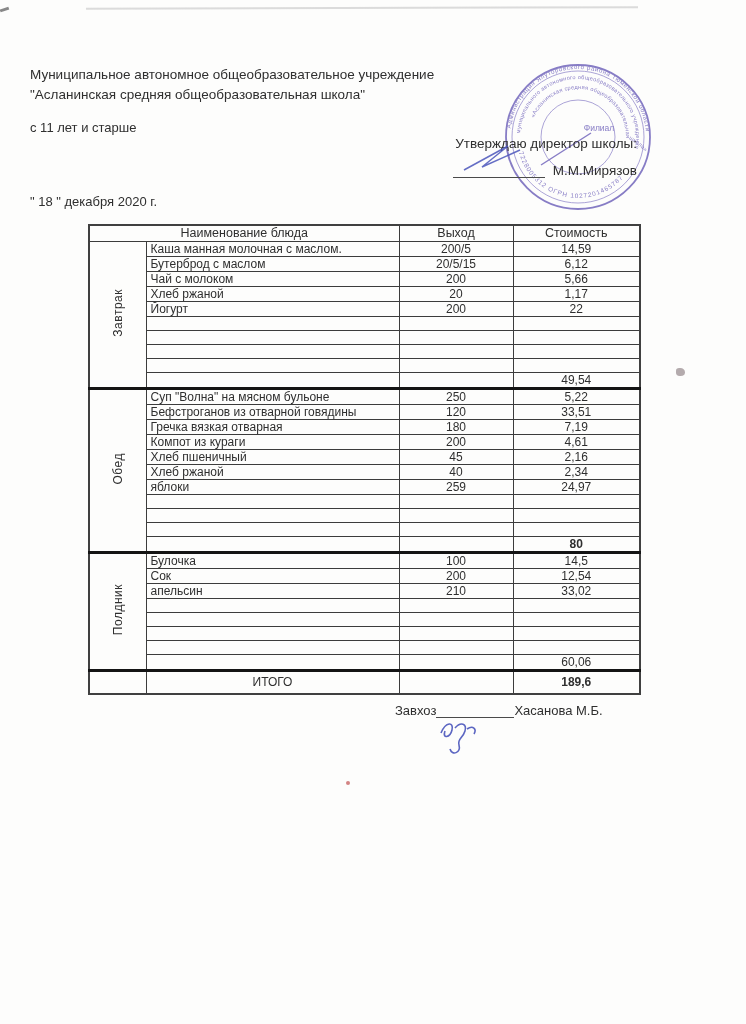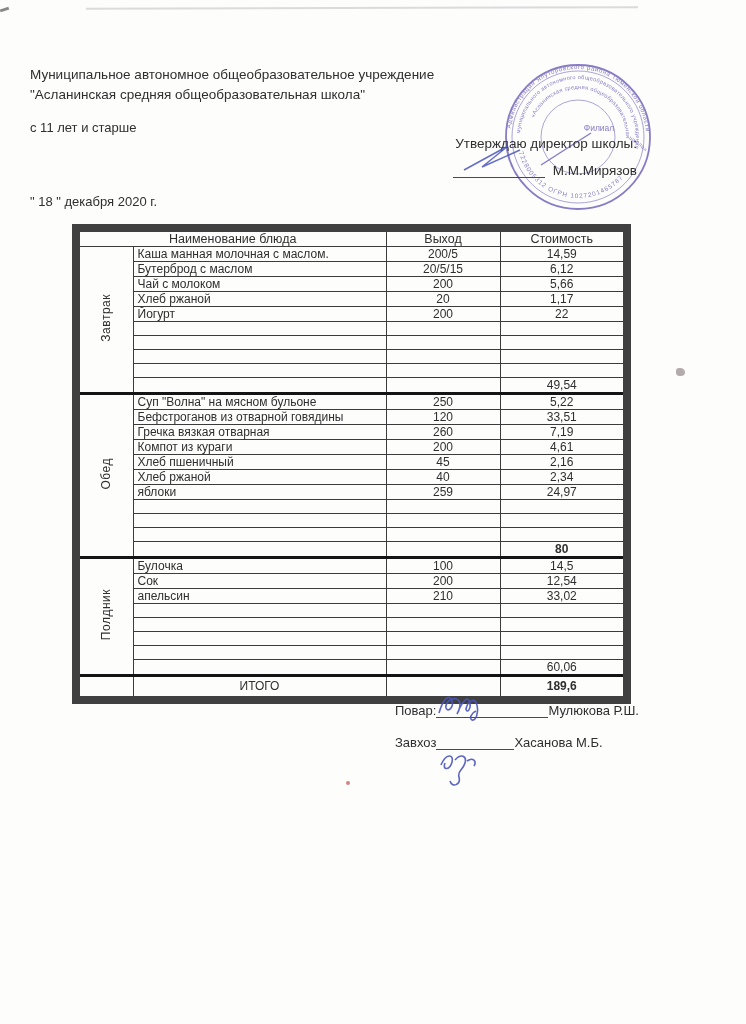--- a/index.html
+++ b/index.html
@@ -29,22 +29,22 @@
   .approve .row2 { margin-top:12px; }
   .sig-underline { display:inline-block; width:92px; border-bottom:1.3px solid #4a4a4a;
     height:13px; margin-right:8px; vertical-align:bottom; }
   .menu-title { top:177px; font-size:14.5px; font-weight:bold; letter-spacing:.5px; }
   .menu-date  { top:194px; font-size:13px; }
 
   
   .stamp { position:absolute; left:503px; top:60px; width:150px; height:152px; z-index:2; opacity:.82; }
 
   
-  table.menu { position:absolute; left:72px; top:224px; border-collapse:collapse;
-    table-layout:fixed; width:553px; border:8px solid #404040; }
+  table.menu { position:absolute; left:88px; top:224px; border-collapse:collapse;
+    table-layout:fixed; width:553px; border:2px solid #404040; }
   table.menu td { border:1px solid #3c3c3c; height:14px; font-size:12px;
     padding:0 4px; line-height:14px; overflow:hidden; white-space:nowrap; }
   table.menu thead td { text-align:center; height:16px; font-size:12.5px; }
   td.c-out, td.c-cost { text-align:center; }
   td.group-cell { text-align:center; vertical-align:middle; padding:0; }
   .vtext { writing-mode:vertical-rl; transform:rotate(180deg); display:inline-block;
     font-size:12px; letter-spacing:.5px; }
   tr.thick td { border-top:3px solid #141414; }
   tr.total-row td { border-top:3px solid #141414; height:24px; }
   td.itogo { text-align:center; }
@@ -189,21 +189,21 @@
           <td class="c-out">250</td>
           <td class="c-cost">5,22</td>
         </tr>
         <tr>
           <td class="c-name">Бефстроганов из отварной говядины</td>
           <td class="c-out">120</td>
           <td class="c-cost">33,51</td>
         </tr>
         <tr>
           <td class="c-name">Гречка вязкая отварная</td>
-          <td class="c-out">260</td>
+          <td class="c-out">180</td>
           <td class="c-cost">7,19</td>
         </tr>
         <tr>
           <td class="c-name">Компот из кураги</td>
           <td class="c-out">200</td>
           <td class="c-cost">4,61</td>
         </tr>
         <tr>
           <td class="c-name">Хлеб пшеничный</td>
           <td class="c-out">45</td>
@@ -283,26 +283,20 @@
         <tr class="total-row">
           <td></td>
           <td class="itogo">ИТОГО</td>
           <td></td>
           <td class="c-cost bold">189,6</td>
         </tr>
       </tbody>
   </table>
 
   <div class="sig-block">
-    <div class="sig-row" style="position:relative;">
-      <span>Повар:</span><span class="uline u1"></span><span>Мулюкова Р.Ш.</span>
-      <svg class="handsig cook" width="80" height="36" viewBox="0 0 80 36">
-        <path d="M4,26 C8,12 14,6 17,14 C19,20 13,26 11,21 C10,15 18,9 23,13 C27,16 24,24 22,27 C28,13 33,8 35,16 C36,22 32,27 31,22 C33,13 40,10 42,18 C44,25 41,34 37,33 C34,32 36,26 41,24" fill="none" stroke="#4a55bb" stroke-width="1.6" opacity="0.9"></path>
-      </svg>
-    </div>
     <div class="sig-row" style="position:relative;">
       <span>Завхоз</span><span class="uline u2"></span><span>Хасанова М.Б.</span>
       <svg class="handsig steward" width="60" height="40" viewBox="0 0 60 40">
         <path d="M4,16 C9,4 17,5 15,13 C13,21 5,22 8,14 M18,11 C24,4 30,7 28,14 C26,21 20,22 22,28 C24,36 15,39 13,32 M30,12 C36,8 40,12 37,17" fill="none" stroke="#4a55bb" stroke-width="1.6" opacity="0.9"></path>
       </svg>
     </div>
   </div>
 
 </div>
 

